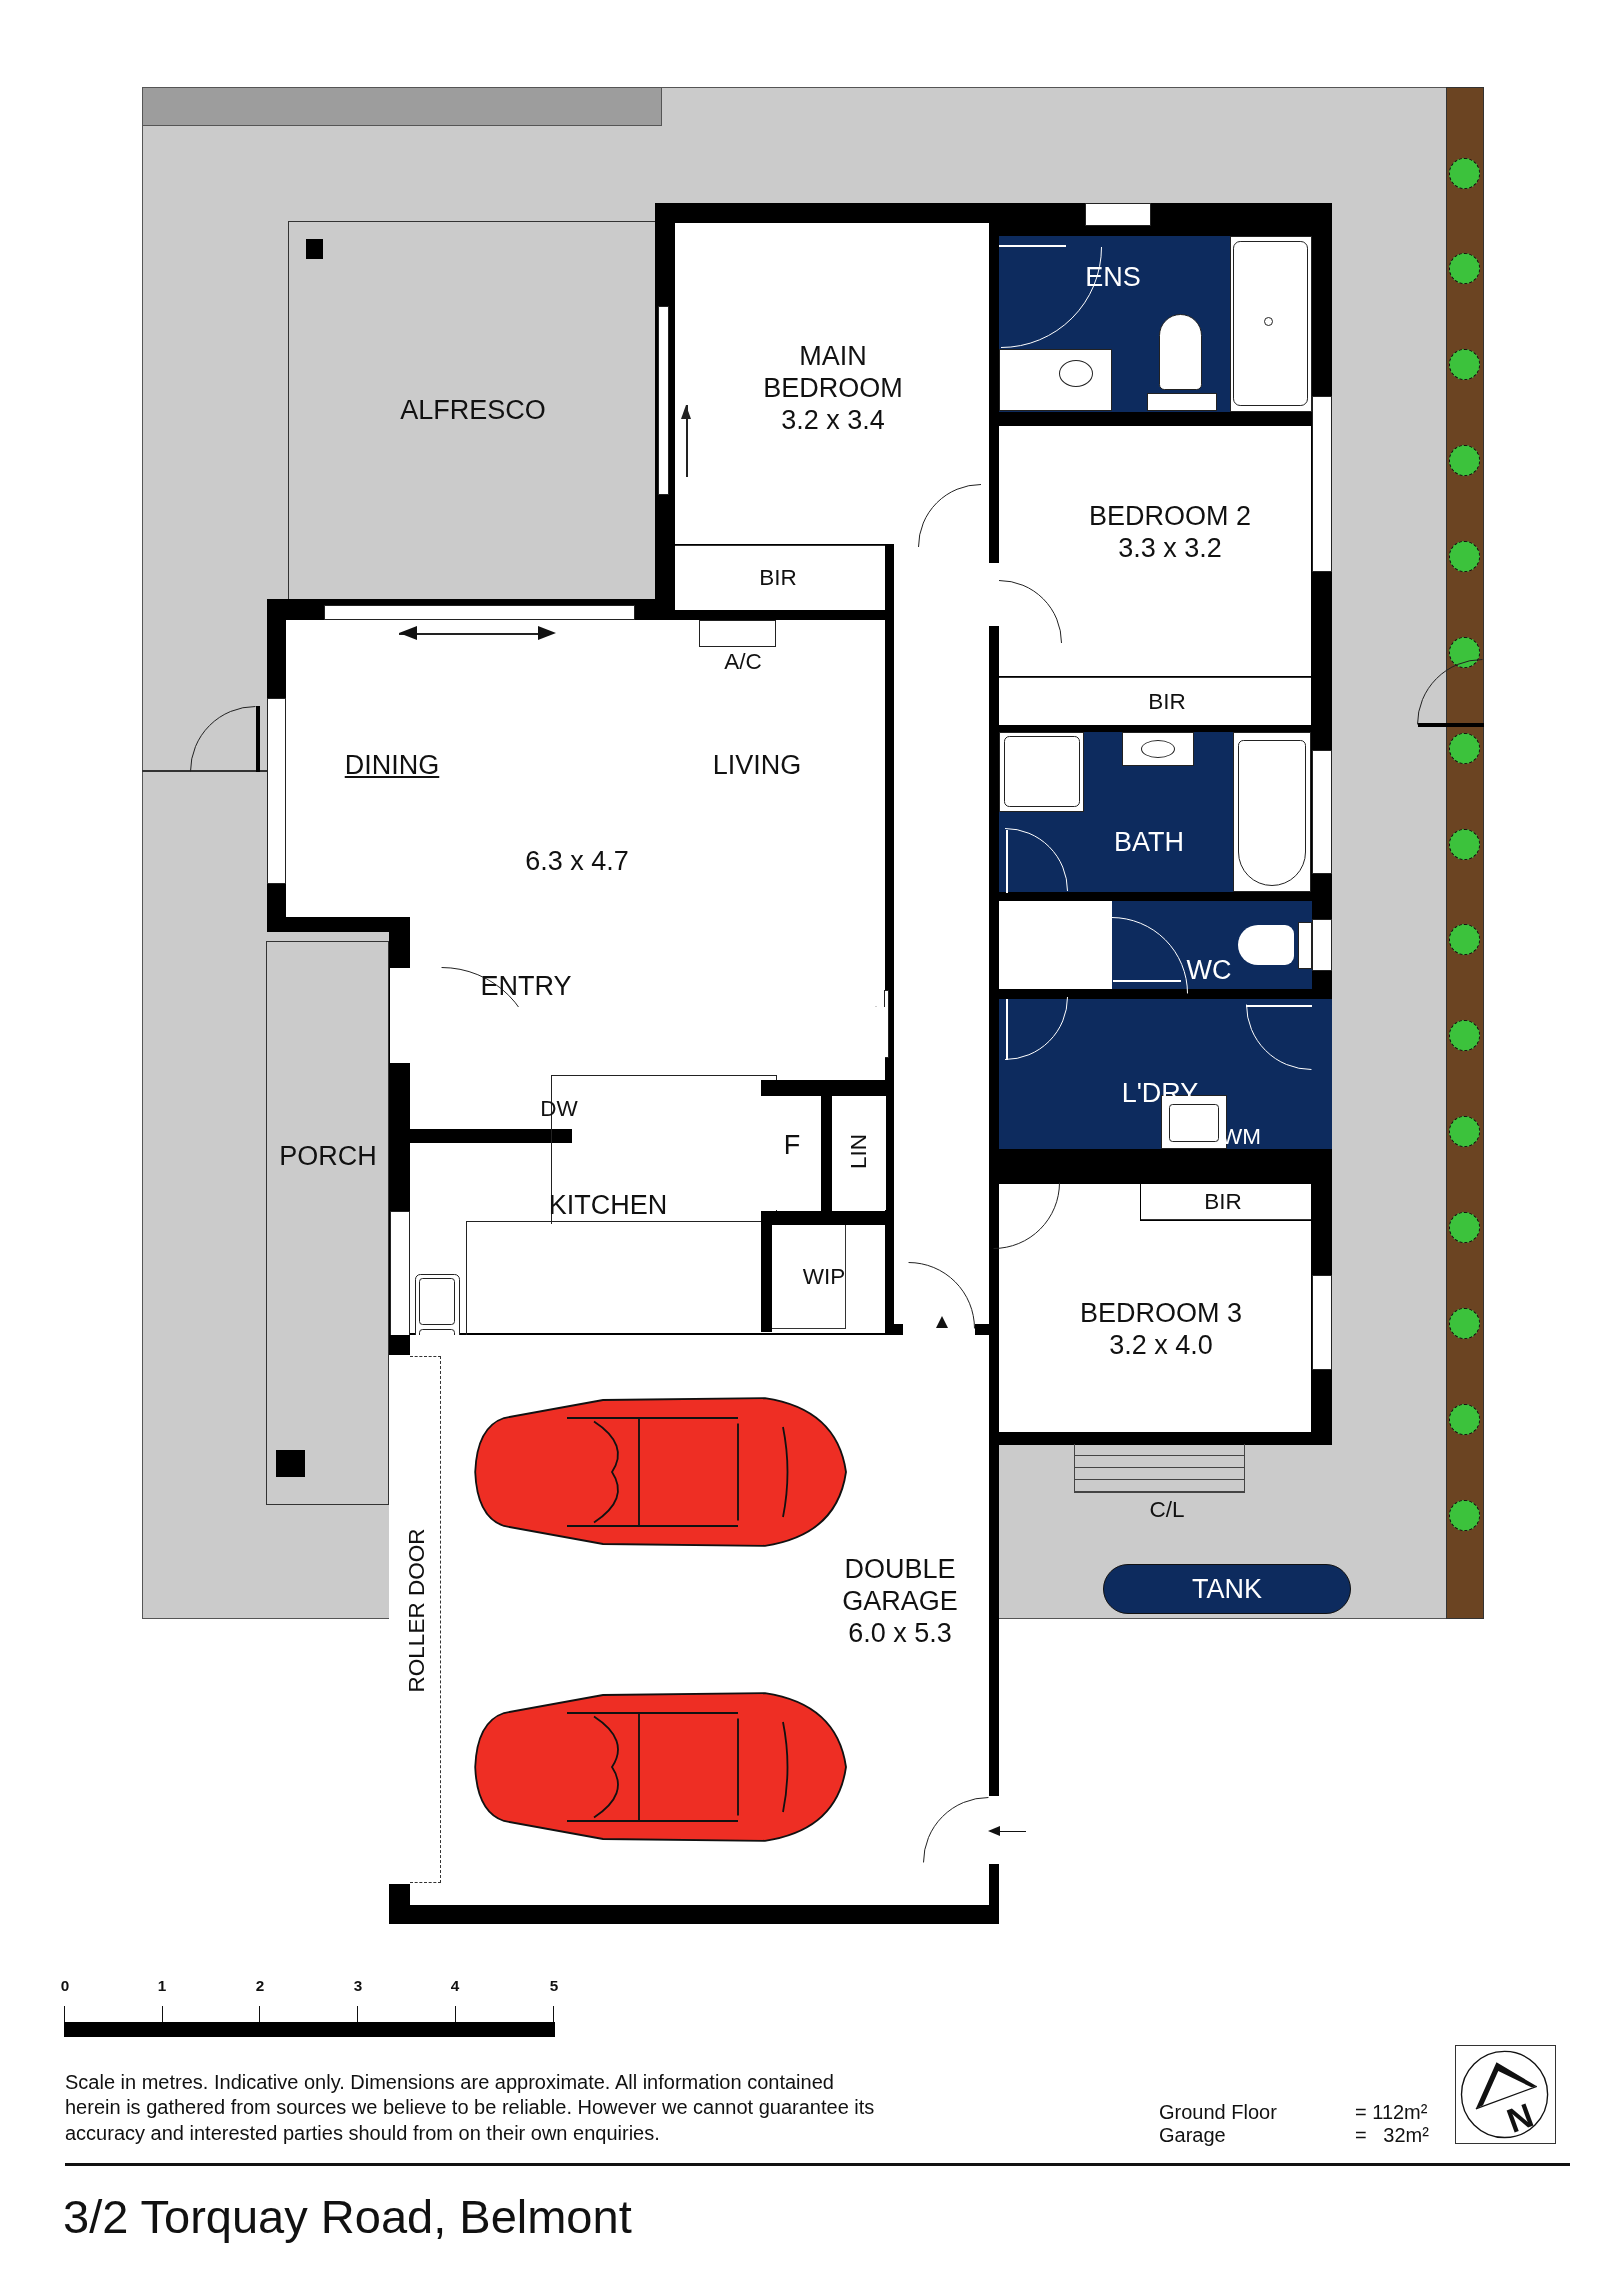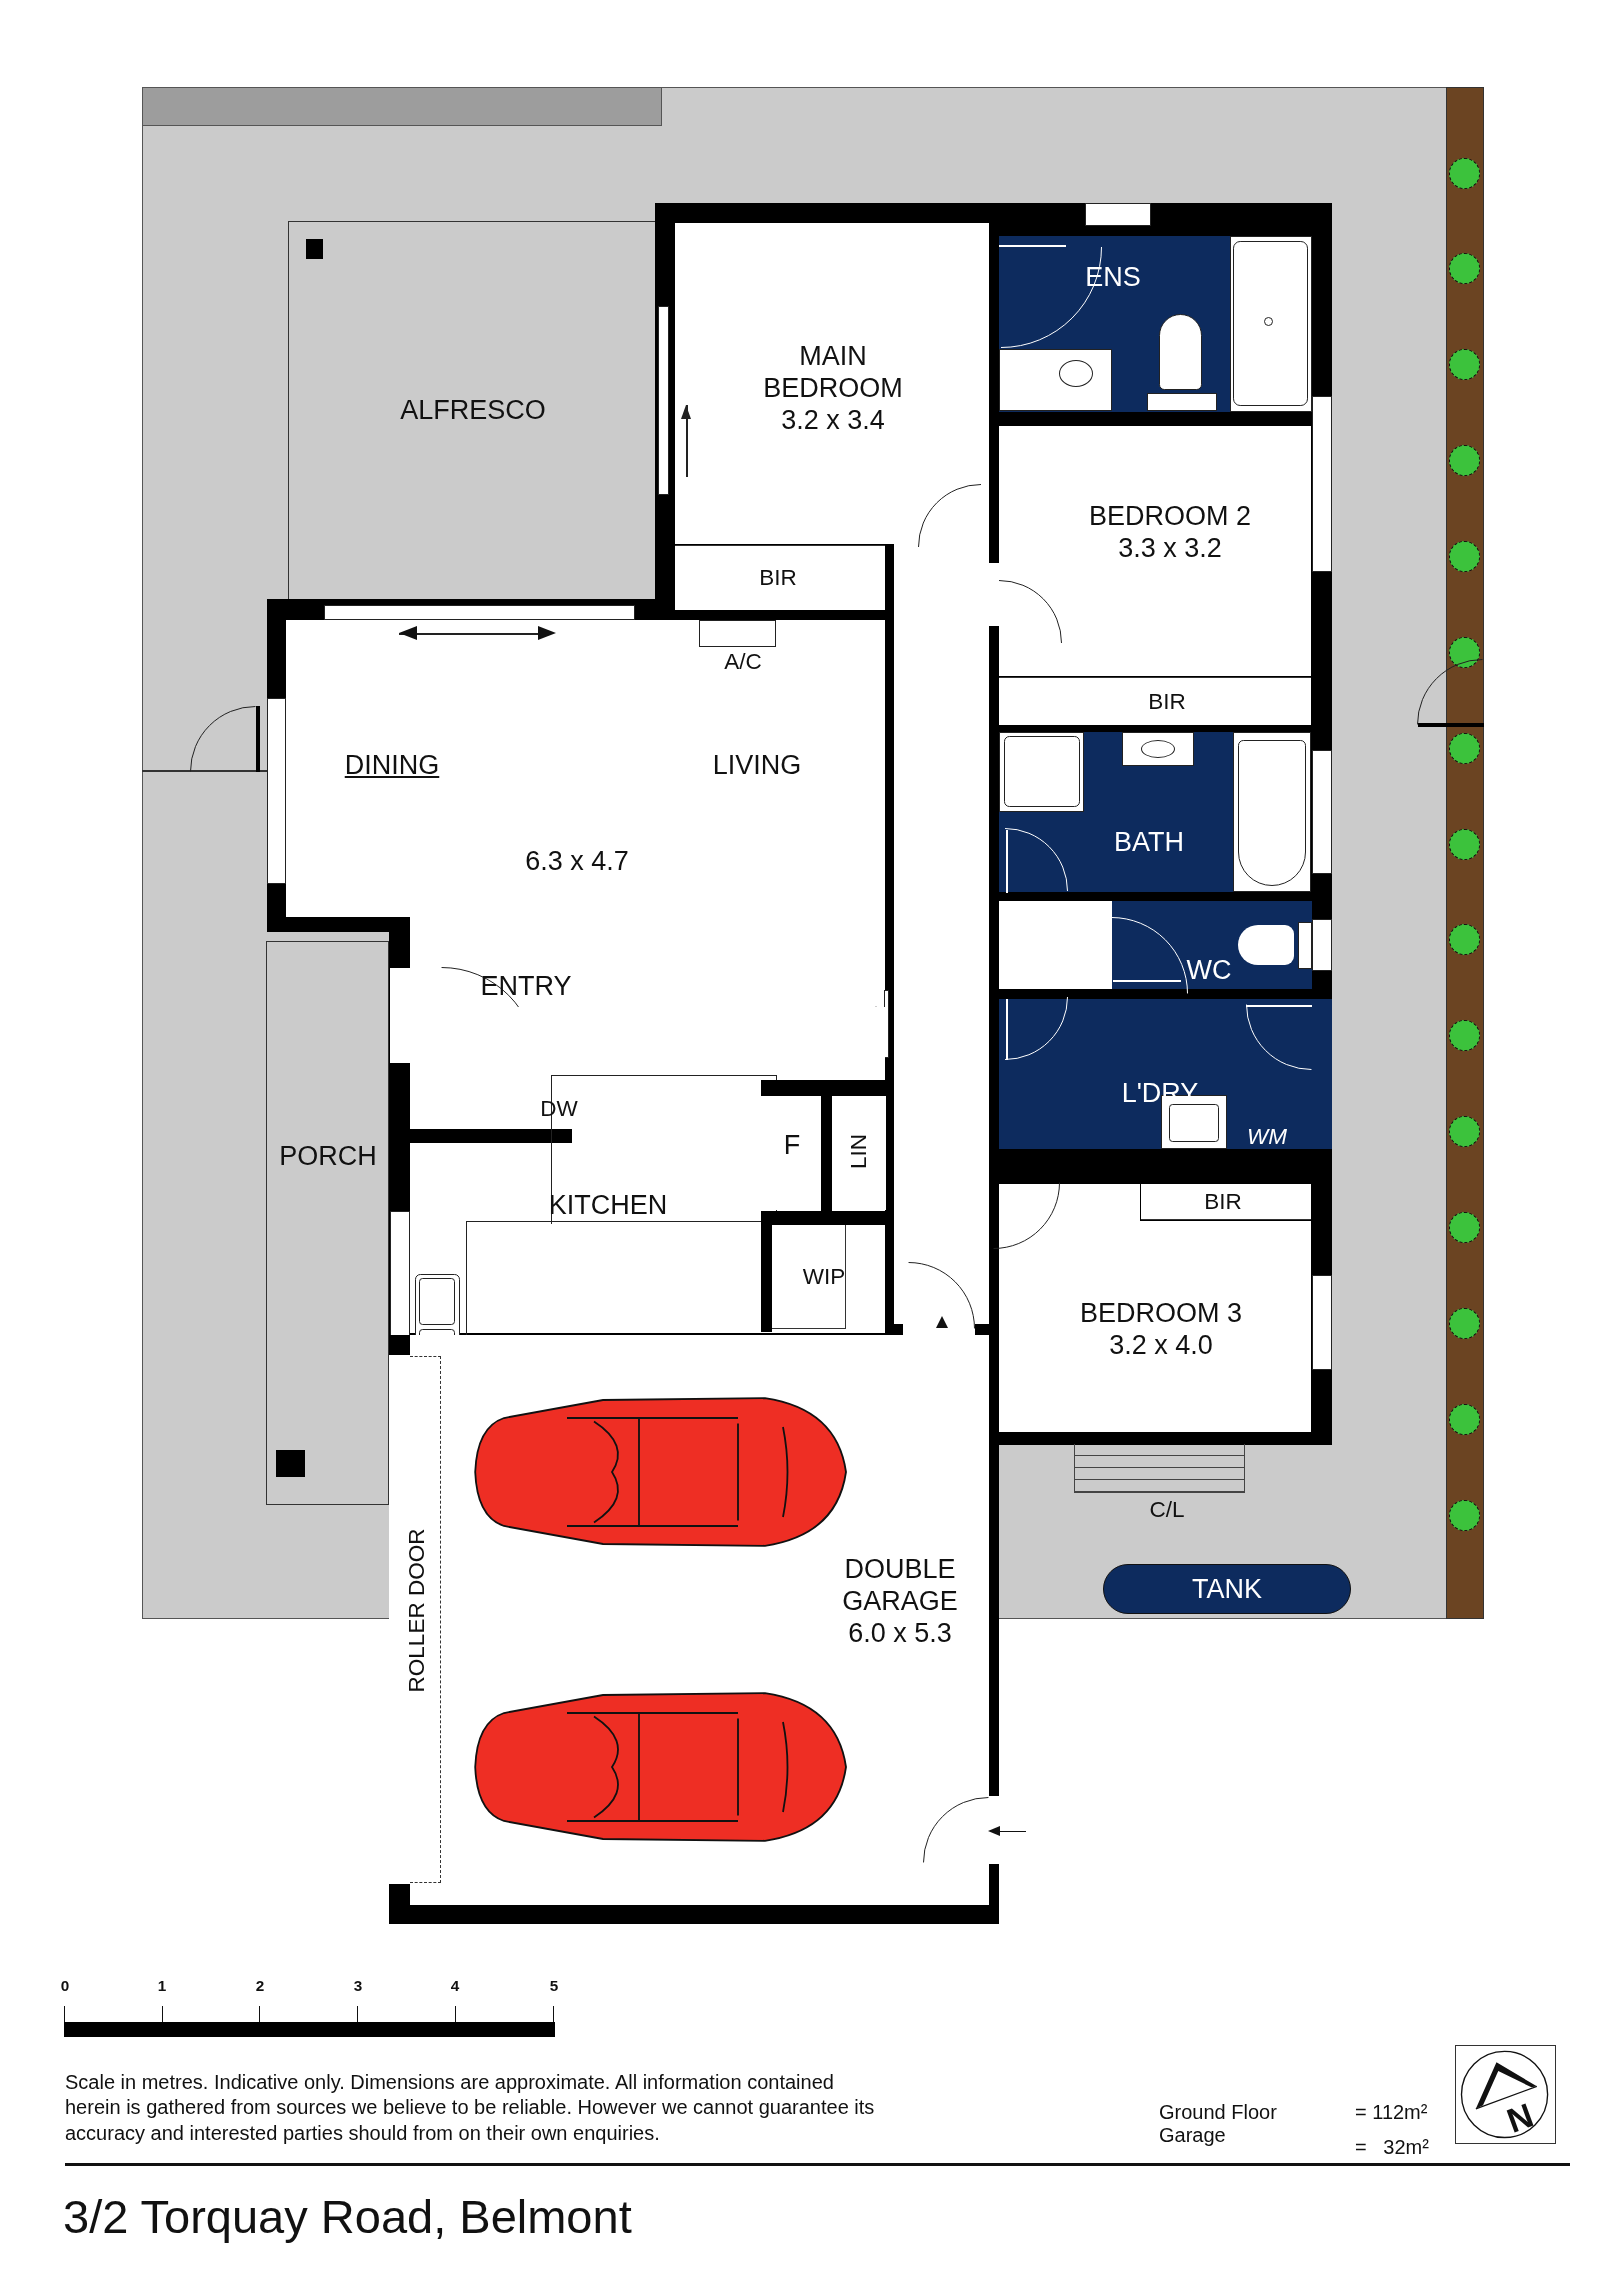--- a/index.html
+++ b/index.html
@@ -192,21 +192,21 @@
 <div class="label w" style="left:1209px;top:954px;">WC</div>
 
 <div class="abs wet" style="left:999px;top:999px;width:333px;height:150px;"></div>
 <div class="door-arc" style="left:942px;top:934px;width:126px;height:126px;border-radius:50%;border-color:#fff;clip-path:inset(50% 0 0 50%);"></div>
 <div class="abs" style="left:1006px;top:999px;width:1.8px;height:61px;background:#fff;"></div>
 <div class="door-arc" style="left:1246px;top:939px;width:131px;height:131px;border-radius:50%;border-color:#fff;clip-path:inset(50% 50% 0 0);"></div>
 <div class="abs" style="left:1246px;top:1005px;width:66px;height:1.8px;background:#fff;"></div>
 <div class="abs thin" style="left:1161px;top:1095px;width:66px;height:54px;"></div>
 <div class="abs" style="left:1169px;top:1104px;width:50px;height:38px;border:1.4px solid #222;border-radius:3.6px;box-sizing:border-box;"></div>
 <div class="label w" style="left:1160px;top:1077px;">L'DRY</div>
-<div class="label sm w" style="left:1267px;top:1123px;font-style:italic;">WM</div>
+<div class="label sm w" style="left:1241px;top:1123px;">WM</div>
 
 <div class="abs room" style="left:1141px;top:1184px;width:170px;height:36px;"></div>
 <div class="abs" style="left:1141px;top:1219px;width:170px;height:1.4px;background:#333;"></div>
 <div class="abs room" style="left:999px;top:1221px;width:312px;height:211px;"></div>
 <div class="abs room" style="left:999px;top:1184px;width:141px;height:41px;"></div>
 <div class="door-arc" style="left:927px;top:1116px;width:133px;height:133px;border-radius:50%;clip-path:inset(50% 0 0 50%);"></div>
 <div class="label sm" style="left:1223px;top:1188px;">BIR</div>
 <div class="label" style="left:1161px;top:1297px;">
   <div>BEDROOM 3</div>
   <div>3.2 x 4.0</div>
@@ -260,21 +260,21 @@
   <div class="abs wall" style="left:64px;top:2022px;width:491px;height:15.3px;"></div>
 </div>
 
 <div class="disc" style="left:65px;top:2070px;">Scale in metres. Indicative only. Dimensions are approximate. All information contained</div>
 <div class="disc" style="left:65px;top:2095px;">herein is gathered from sources we believe to be reliable. However we cannot guarantee its</div>
 <div class="disc" style="left:65px;top:2121px;">accuracy and interested parties should from on their own enquiries.</div>
 
 <div class="area" style="left:1159px;top:2100px;">Ground Floor</div>
 <div class="area" style="left:1355px;top:2100px;">= 112m²</div>
 <div class="area" style="left:1159px;top:2123px;">Garage</div>
-<div class="area" style="left:1355px;top:2123px;white-space:pre;margin-top:12px;">=   32m²</div>
+<div class="area" style="left:1355px;top:2123px;white-space:pre;">=   32m²</div>
 
 <div class="abs" style="left:1455px;top:2045px;width:101px;height:99px;border:1.4px solid #333;box-sizing:border-box;">
   <svg width="98" height="96" viewBox="0 0 109 107">
     <circle cx="54" cy="54" r="48" fill="none" stroke="#111" stroke-width="1.5"></circle>
     <polygon points="22,70 45,18 90,45 84,46 47,28 30,66" fill="#111"></polygon>
     <line x1="22" y1="70" x2="90" y2="45" stroke="#111" stroke-width="1.5"></line>
     <text x="58" y="98" font-family="Liberation Sans, sans-serif" font-size="38" font-weight="bold" fill="#111" transform="rotate(-20 58 84)">N</text>
   </svg>
 </div>
 

